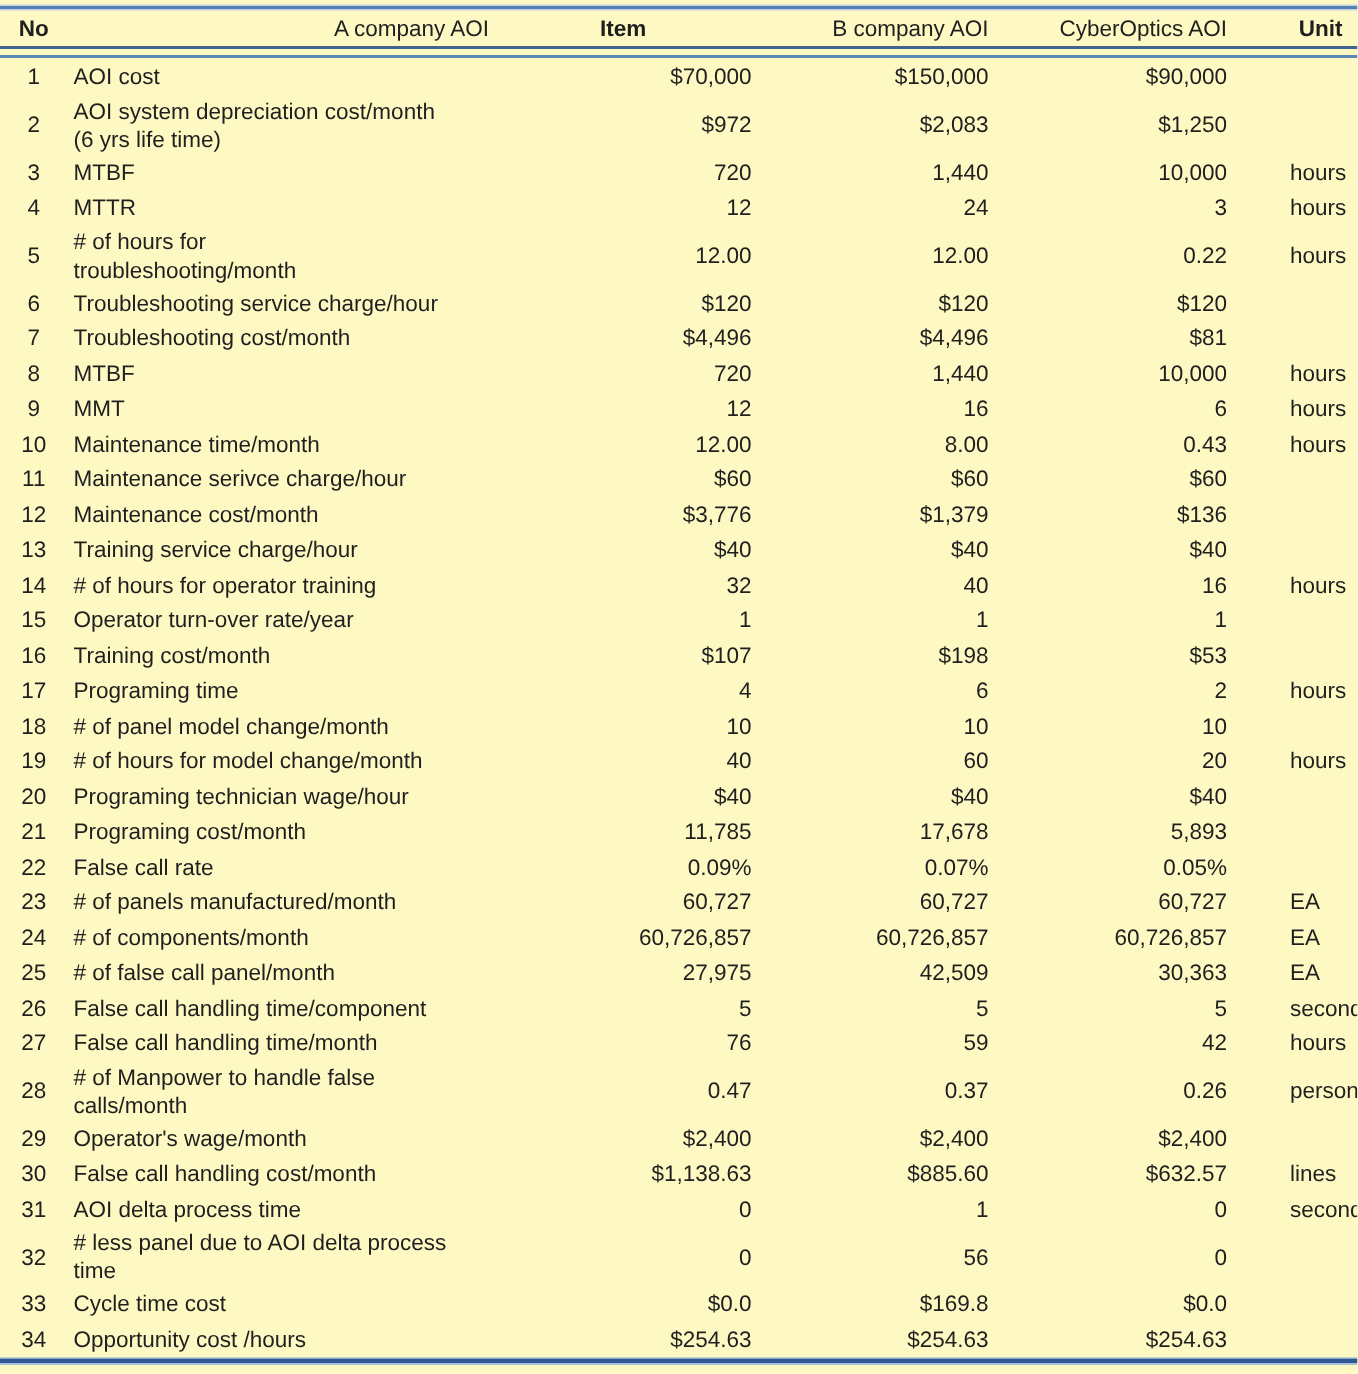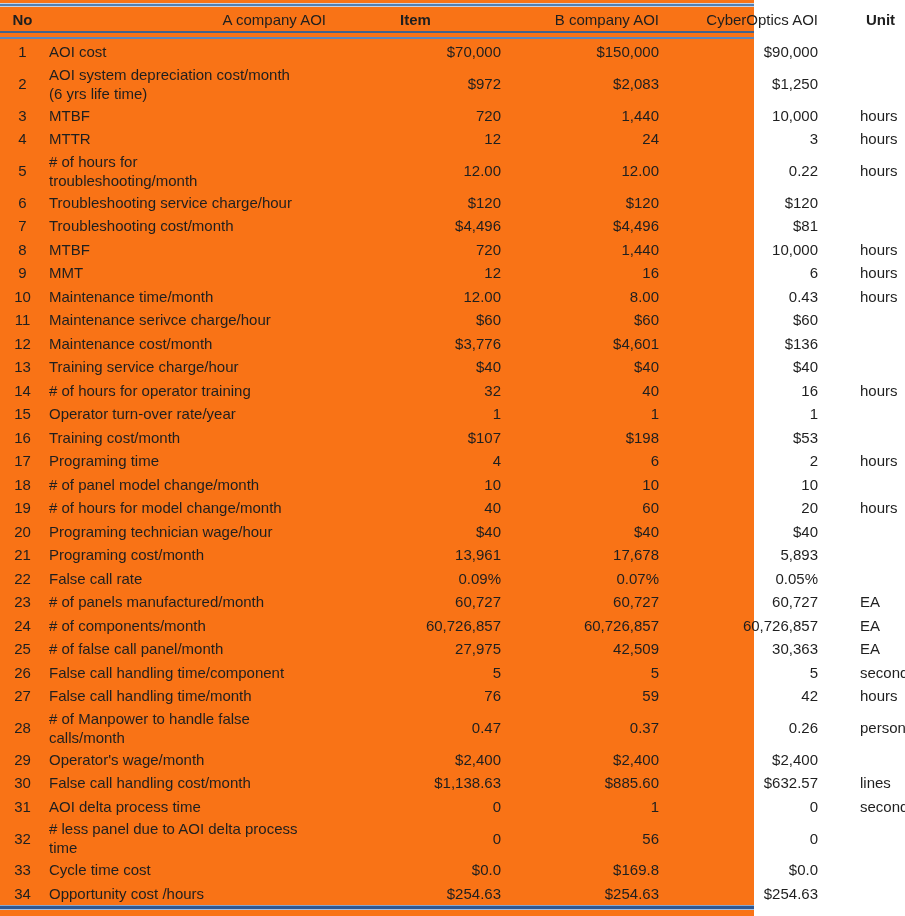--- a/index.html
+++ b/index.html
@@ -3,25 +3,25 @@
 <meta charset="utf-8">
 <style>
   html, body {
     margin: 0;
     padding: 0;
     background: #ffffff;
     font-family: "Liberation Sans", "DejaVu Sans", sans-serif;
     color: #1f1f1f;
   }
   .sheet {
-    width: 754px;
+    width: 905px;
     height: 916px;
     box-sizing: border-box;
     padding-top: 3px;
-    background: #f97316;
+    background: #fef9c3;
   }
   .top-border {
     height: 4px;
     background: linear-gradient(to bottom, #c3d2e7 0 1px, #5580b2 1px 3px, #c3d2e7 3px 4px);
   }
   .bottom-border {
     height: 5px;
     background: linear-gradient(to bottom, #89a7cd 0 1px, #2f5893 1px 4px, #a9c0dd 4px 5px);
   }
   .header-divider {
@@ -172,21 +172,21 @@
     <div class="cell item">Maintenance serivce charge/hour</div>
     <div class="cell num a">$60</div>
     <div class="cell num b">$60</div>
     <div class="cell num c">$60</div>
     <div class="cell unit"></div>
   </div>
       <div class="row">
     <div class="cell no">12</div>
     <div class="cell item">Maintenance cost/month</div>
     <div class="cell num a">$3,776</div>
-    <div class="cell num b">$4,601</div>
+    <div class="cell num b">$1,379</div>
     <div class="cell num c">$136</div>
     <div class="cell unit"></div>
   </div>
       <div class="row">
     <div class="cell no">13</div>
     <div class="cell item">Training service charge/hour</div>
     <div class="cell num a">$40</div>
     <div class="cell num b">$40</div>
     <div class="cell num c">$40</div>
     <div class="cell unit"></div>
@@ -243,21 +243,21 @@
     <div class="cell no">20</div>
     <div class="cell item">Programing technician wage/hour</div>
     <div class="cell num a">$40</div>
     <div class="cell num b">$40</div>
     <div class="cell num c">$40</div>
     <div class="cell unit"></div>
   </div>
       <div class="row">
     <div class="cell no">21</div>
     <div class="cell item">Programing cost/month</div>
-    <div class="cell num a">13,961</div>
+    <div class="cell num a">11,785</div>
     <div class="cell num b">17,678</div>
     <div class="cell num c">5,893</div>
     <div class="cell unit"></div>
   </div>
       <div class="row">
     <div class="cell no">22</div>
     <div class="cell item">False call rate</div>
     <div class="cell num a">0.09%</div>
     <div class="cell num b">0.07%</div>
     <div class="cell num c">0.05%</div>

